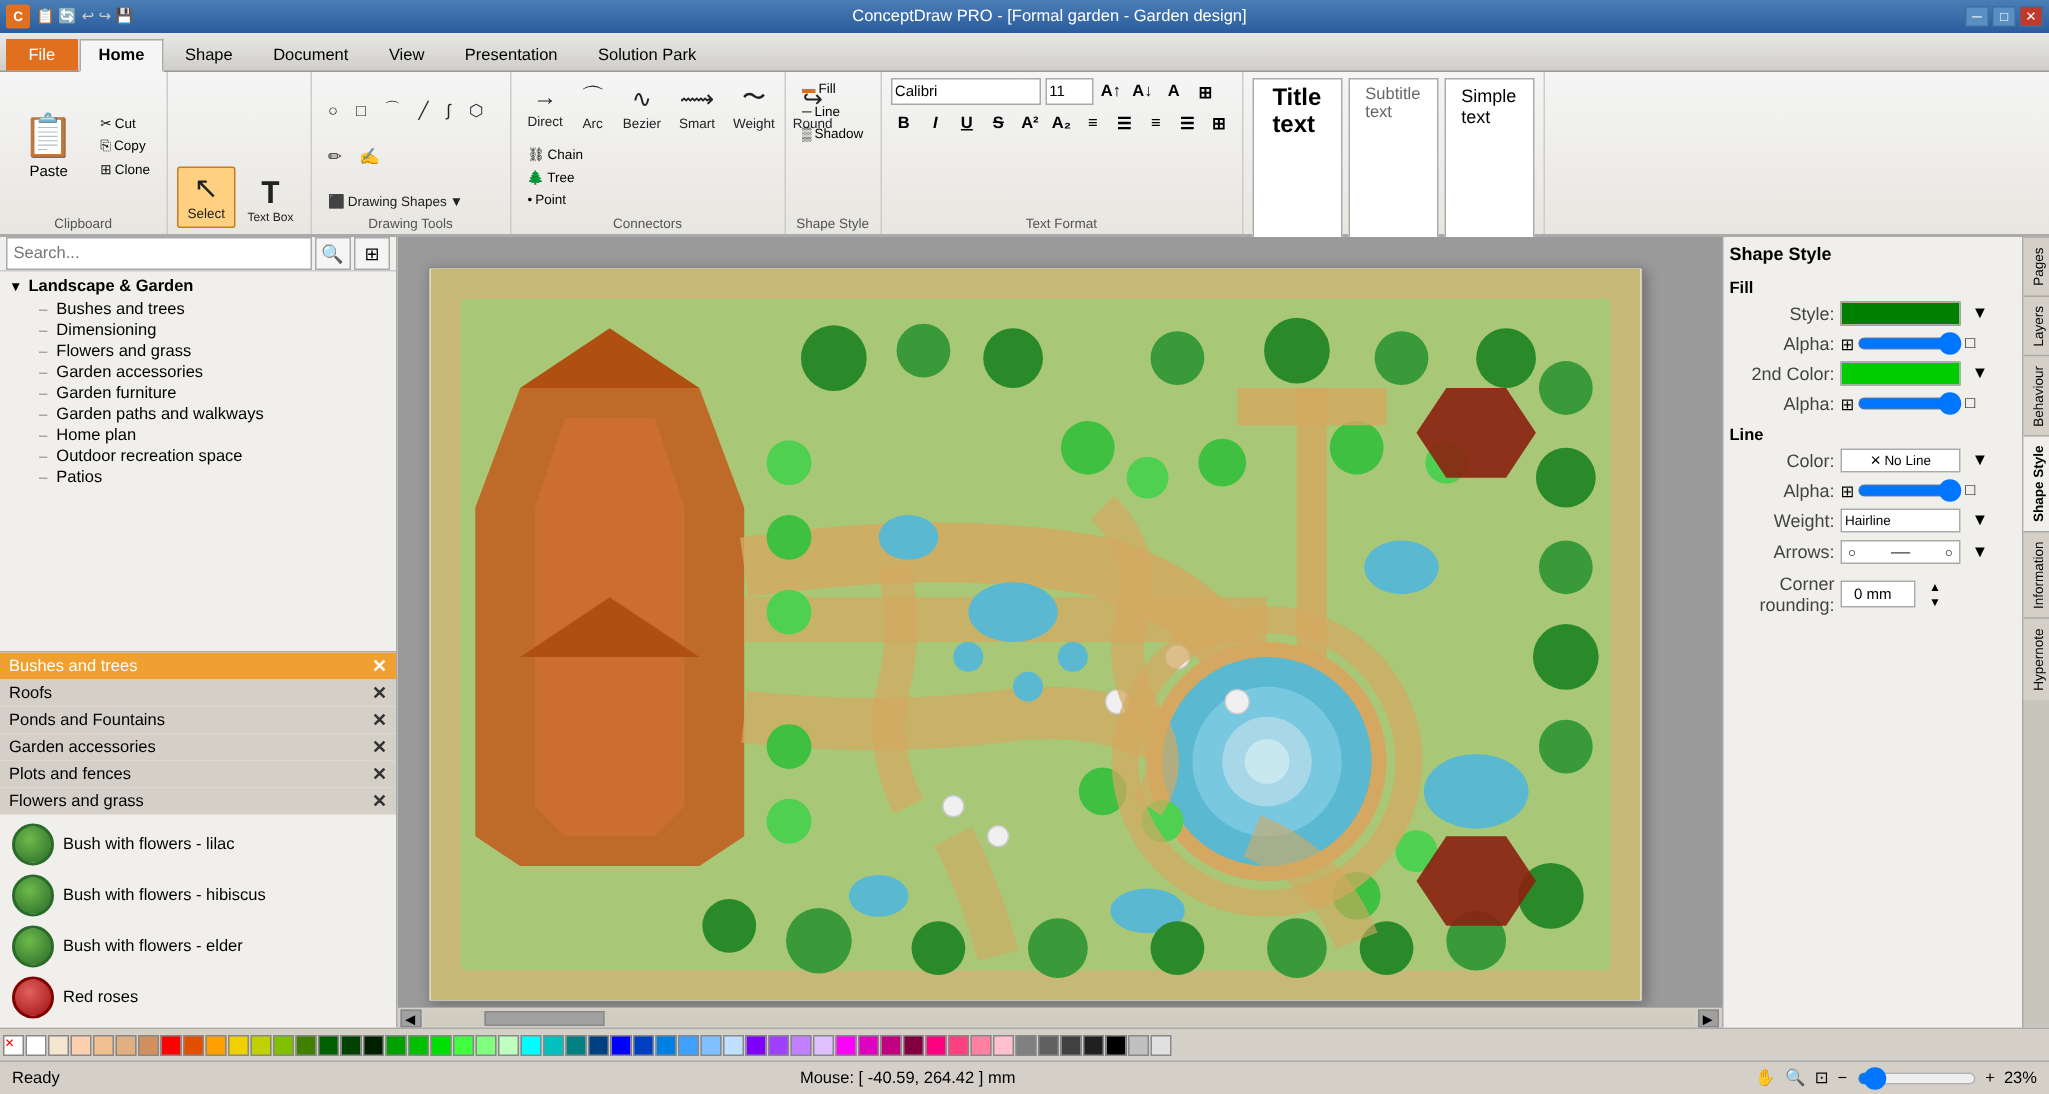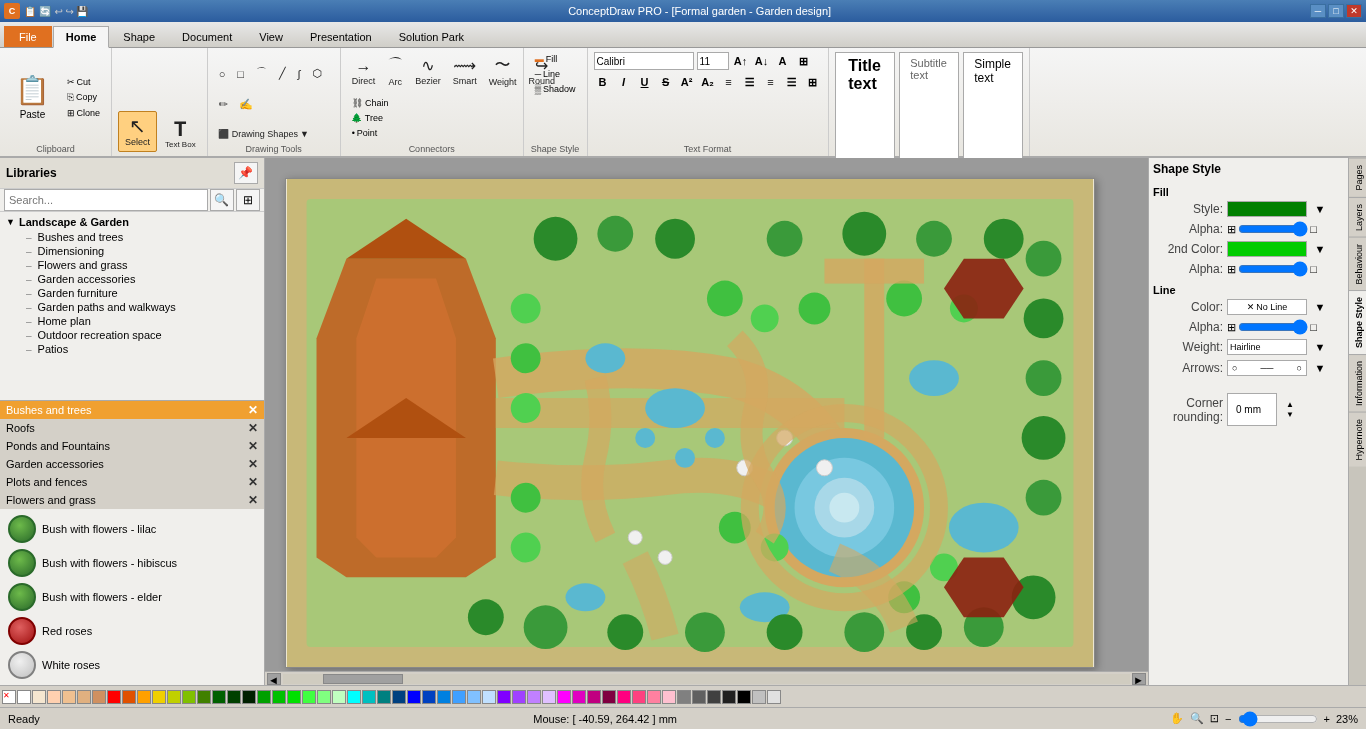--- a/index.html
+++ b/index.html
@@ -154,21 +154,21 @@
       padding: 4px;
       overflow: hidden;
     }
     #shape-style-panel h3 { font-size: 12px; font-weight: bold; margin-bottom: 6px; }
     .ss-section-label { font-weight: bold; margin: 4px 0 2px 0; }
     .ss-row { display: flex; align-items: center; gap: 4px; margin-bottom: 3px; }
     .ss-label { width: 70px; text-align: right; color: #444; font-size: 12px; }
     .ss-color-box { width: 80px; height: 16px; border: 1px solid #aaa; cursor: pointer; }
     .ss-slider { width: 80px; }
     .ss-alpha-row { display: flex; align-items: center; gap: 2px; }
-    .ss-number { width: 50px; height: 33px; font-size: 10px; border: 1px solid #aaa; padding: 0 8px; }
+    .ss-number { width: 50px; height: 18px; font-size: 10px; border: 1px solid #aaa; padding: 0 8px; }
 
     
     #libraries-panel {
       width: 265px;
       background: #f0efec;
       border-right: 1px solid #aaa;
       display: flex;
       flex-direction: column;
       overflow: hidden;
     }
@@ -560,26 +560,20 @@
         </div>
       </div>
     </div>
     <div class="ribbon-group-label"> </div>
   </div>
 </div>
 
 <div class="main-row">
 
   <div id="libraries-panel">
-    <div id="lib-header">
-      <span>Libraries</span>
-      <div style="display:flex;gap:2px;">
-        <div class="lib-tool-btn">📌</div>
-      </div>
-    </div>
     <div id="lib-toolbar">
       <input class="lib-tool-input" placeholder="Search..." style="">
       <div class="lib-tool-btn">🔍</div>
       <div class="lib-tool-btn">⊞</div>
     </div>
     <div id="lib-tree">
       <div class="lib-parent">
         <span class="tri">▼</span>
         <span>Landscape &amp; Garden</span>
       </div>
@@ -629,24 +623,20 @@
           <div class="lib-item-icon"></div>
           <span class="lib-item-label">Bush with flowers - hibiscus</span>
         </div>
         <div class="lib-item-row">
           <div class="lib-item-icon"></div>
           <span class="lib-item-label">Bush with flowers - elder</span>
         </div>
         <div class="lib-item-row">
           <div class="lib-item-icon red-rose"></div>
           <span class="lib-item-label">Red roses</span>
-        </div>
-        <div class="lib-item-row">
-          <div class="lib-item-icon white-rose"></div>
-          <span class="lib-item-label">White roses</span>
         </div>
       </div>
     </div>
   </div>
 
   <div id="canvas-container">
     <div id="canvas-scroll">
       <div id="canvas">
 
         <svg id="garden-map" xmlns="http://www.w3.org/2000/svg" viewBox="0 0 810 490">
@@ -816,21 +806,21 @@
       <div class="ss-row">
         <span class="ss-label">Arrows:</span>
         <div class="ss-color-box" style="background:white;font-size:9px;display:flex;align-items:center;justify-content:space-between;padding:0 4px;">
           <span>○</span>
             <span>──</span>
             <span>○</span>
         </div>
         <div class="tf-btn">▼</div>
       </div>
 
-      <div class="ss-row" style="margin-top:13px;">
+      <div class="ss-row" style="margin-top:2px;">
         <span class="ss-label">Corner rounding:</span>
         <input class="ss-number" value="0 mm" style="">
         <div style="display:flex;flex-direction:column;gap:0px;">
           <div class="tf-btn" style="height:10px;font-size:8px;">▲</div>
           <div class="tf-btn" style="height:10px;font-size:8px;">▼</div>
         </div>
       </div>
     </div>
 
     <div class="right-side-tabs-vertical">

